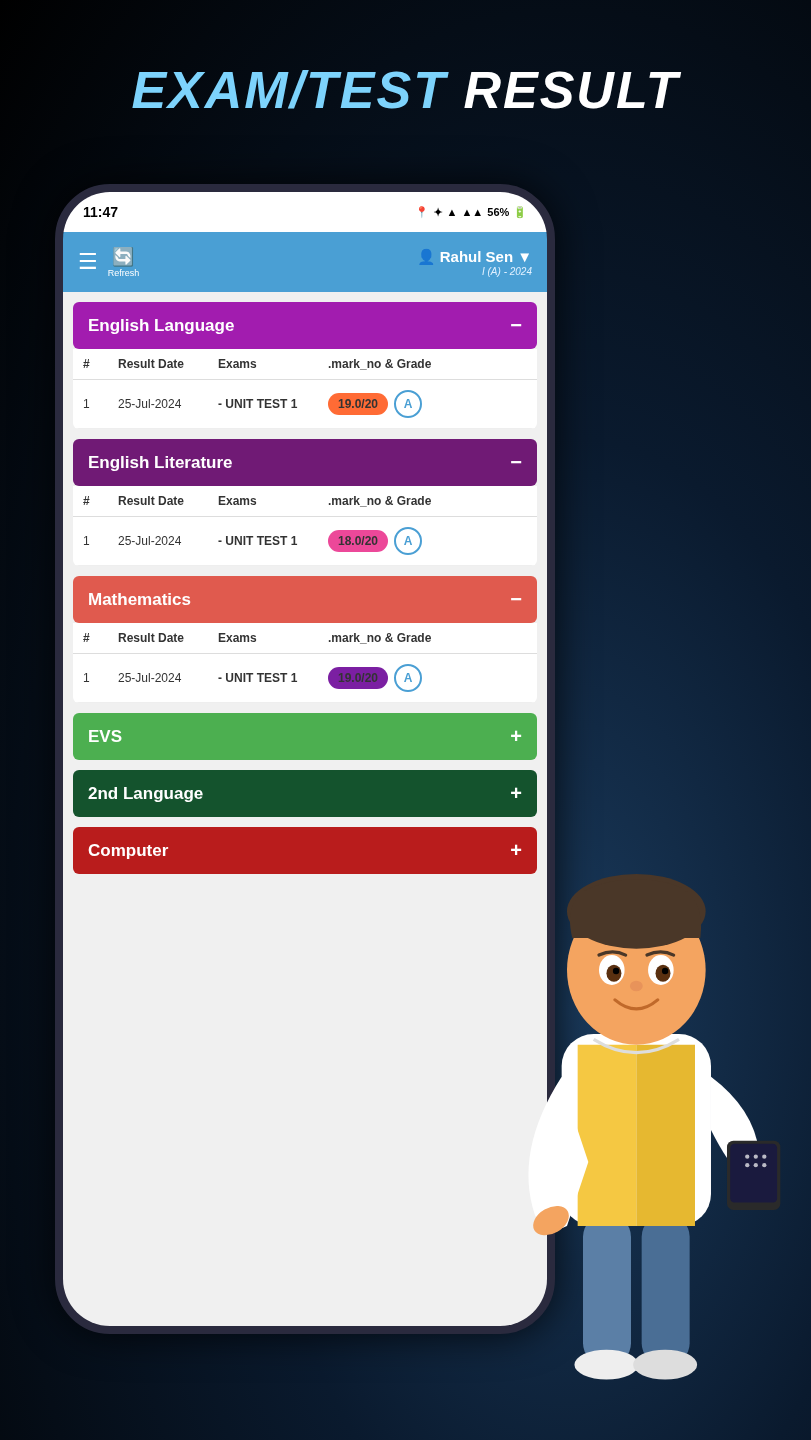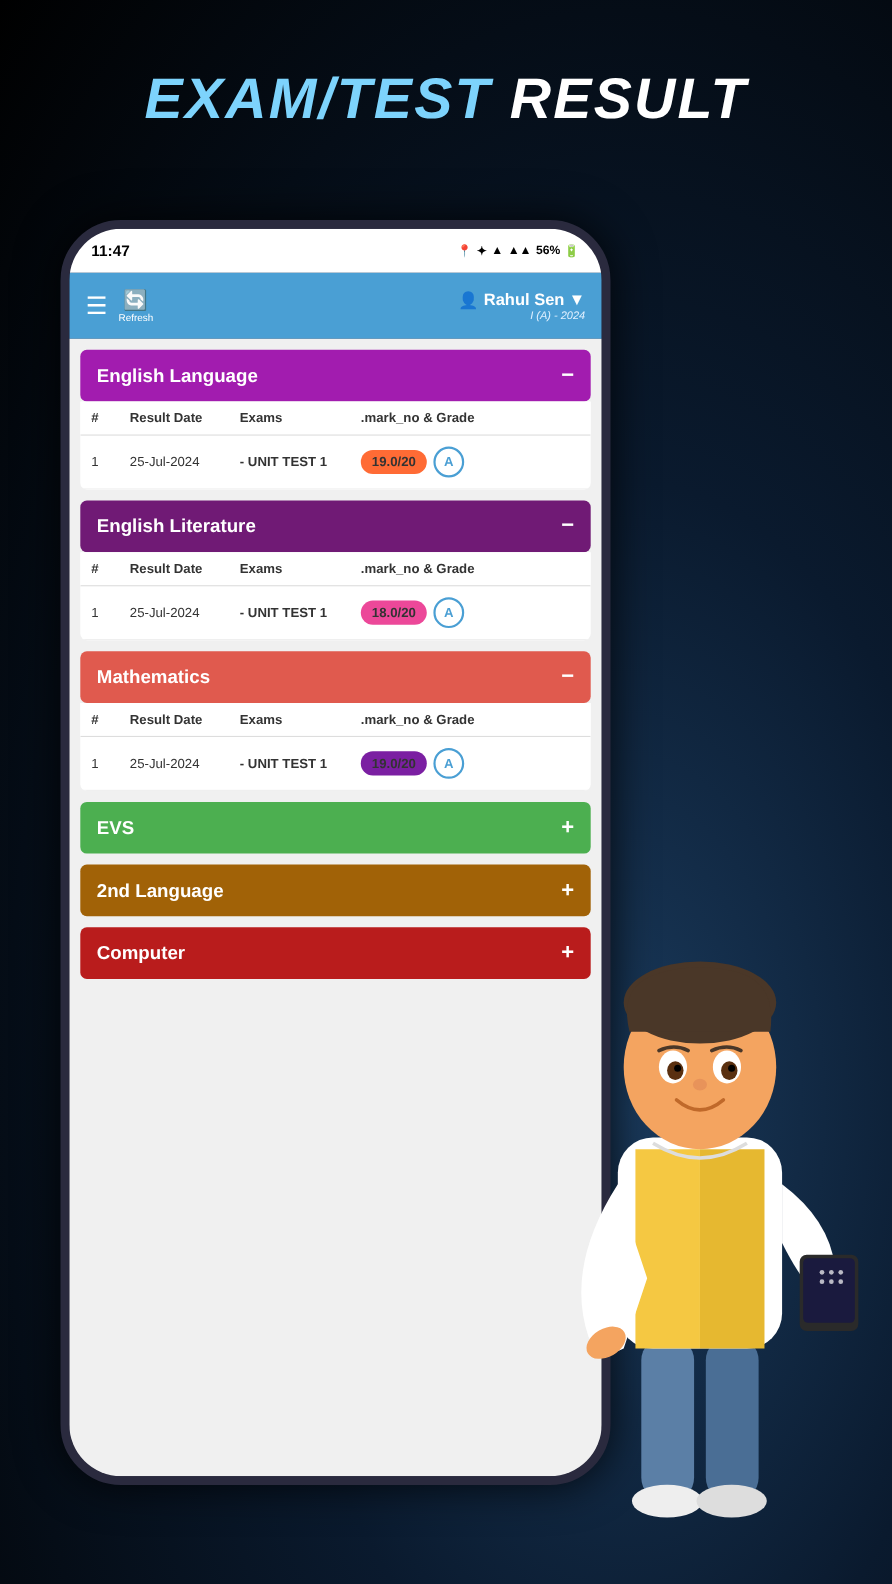--- a/index.html
+++ b/index.html
@@ -35,21 +35,21 @@
       font-style: italic;
     }
     .title-result {
       color: #fff;
       font-style: italic;
     }
 
     
     .phone-frame {
       position: absolute;
-      top: 200px;
+      top: 184px;
       left: 55px;
       width: 500px;
       height: 1150px;
       background: #1a1a2e;
       border-radius: 55px;
       border: 8px solid #2a2a3e;
       box-shadow: 0 0 40px rgba(0,0,0,0.8), inset 0 0 10px rgba(255,255,255,0.05);
       overflow: hidden;
     }
 
@@ -103,21 +103,21 @@
       padding: 12px 15px;
       display: flex;
       align-items: center;
       justify-content: space-between;
       cursor: pointer;
     }
     .subject-header.blue { background: #a21caf; }
     .subject-header.light-blue { background: #701a75; }
     .subject-header.red { background: #e05a4e; }
     .subject-header.green { background: #4caf50; }
-    .subject-header.orange { background: #a16207; }
+    .subject-header.orange { background: #14532d; }
     .subject-header.steel-blue { background: #b91c1c; }
 
     .subject-name { color: #fff; font-size: 17px; font-weight: bold; }
     .subject-toggle { color: #fff; font-size: 20px; font-weight: bold; }
 
     
     .result-table {
       background: #fff;
       border-radius: 0 0 6px 6px;
       overflow: hidden;

